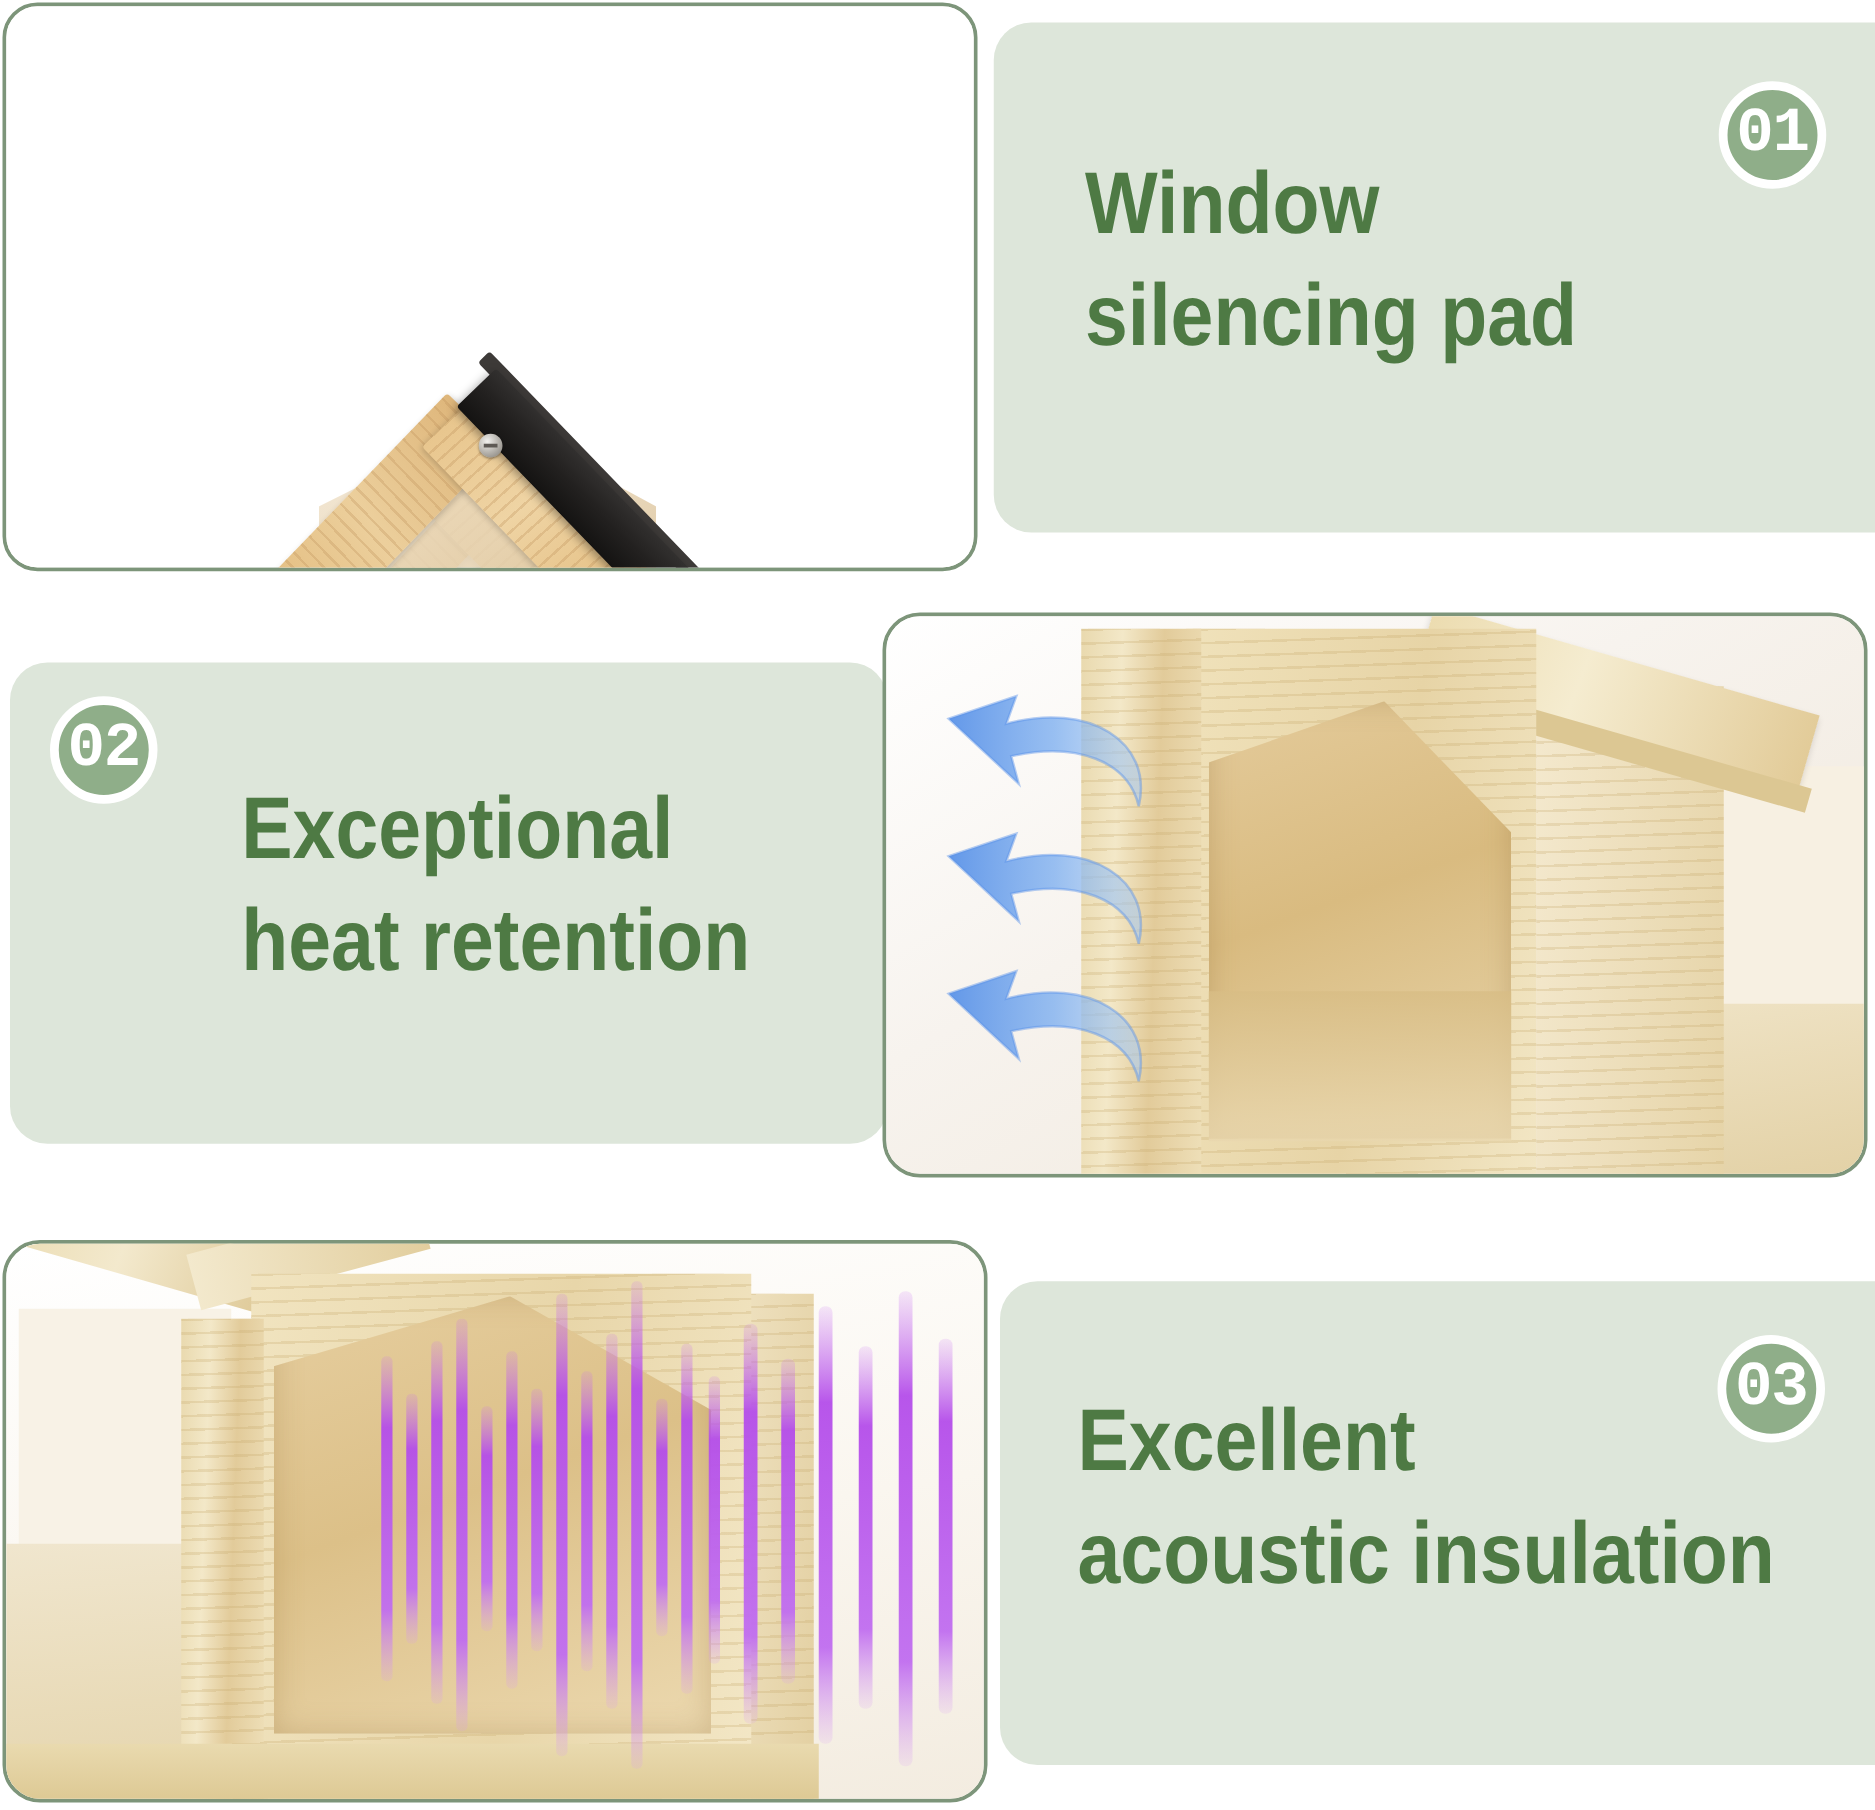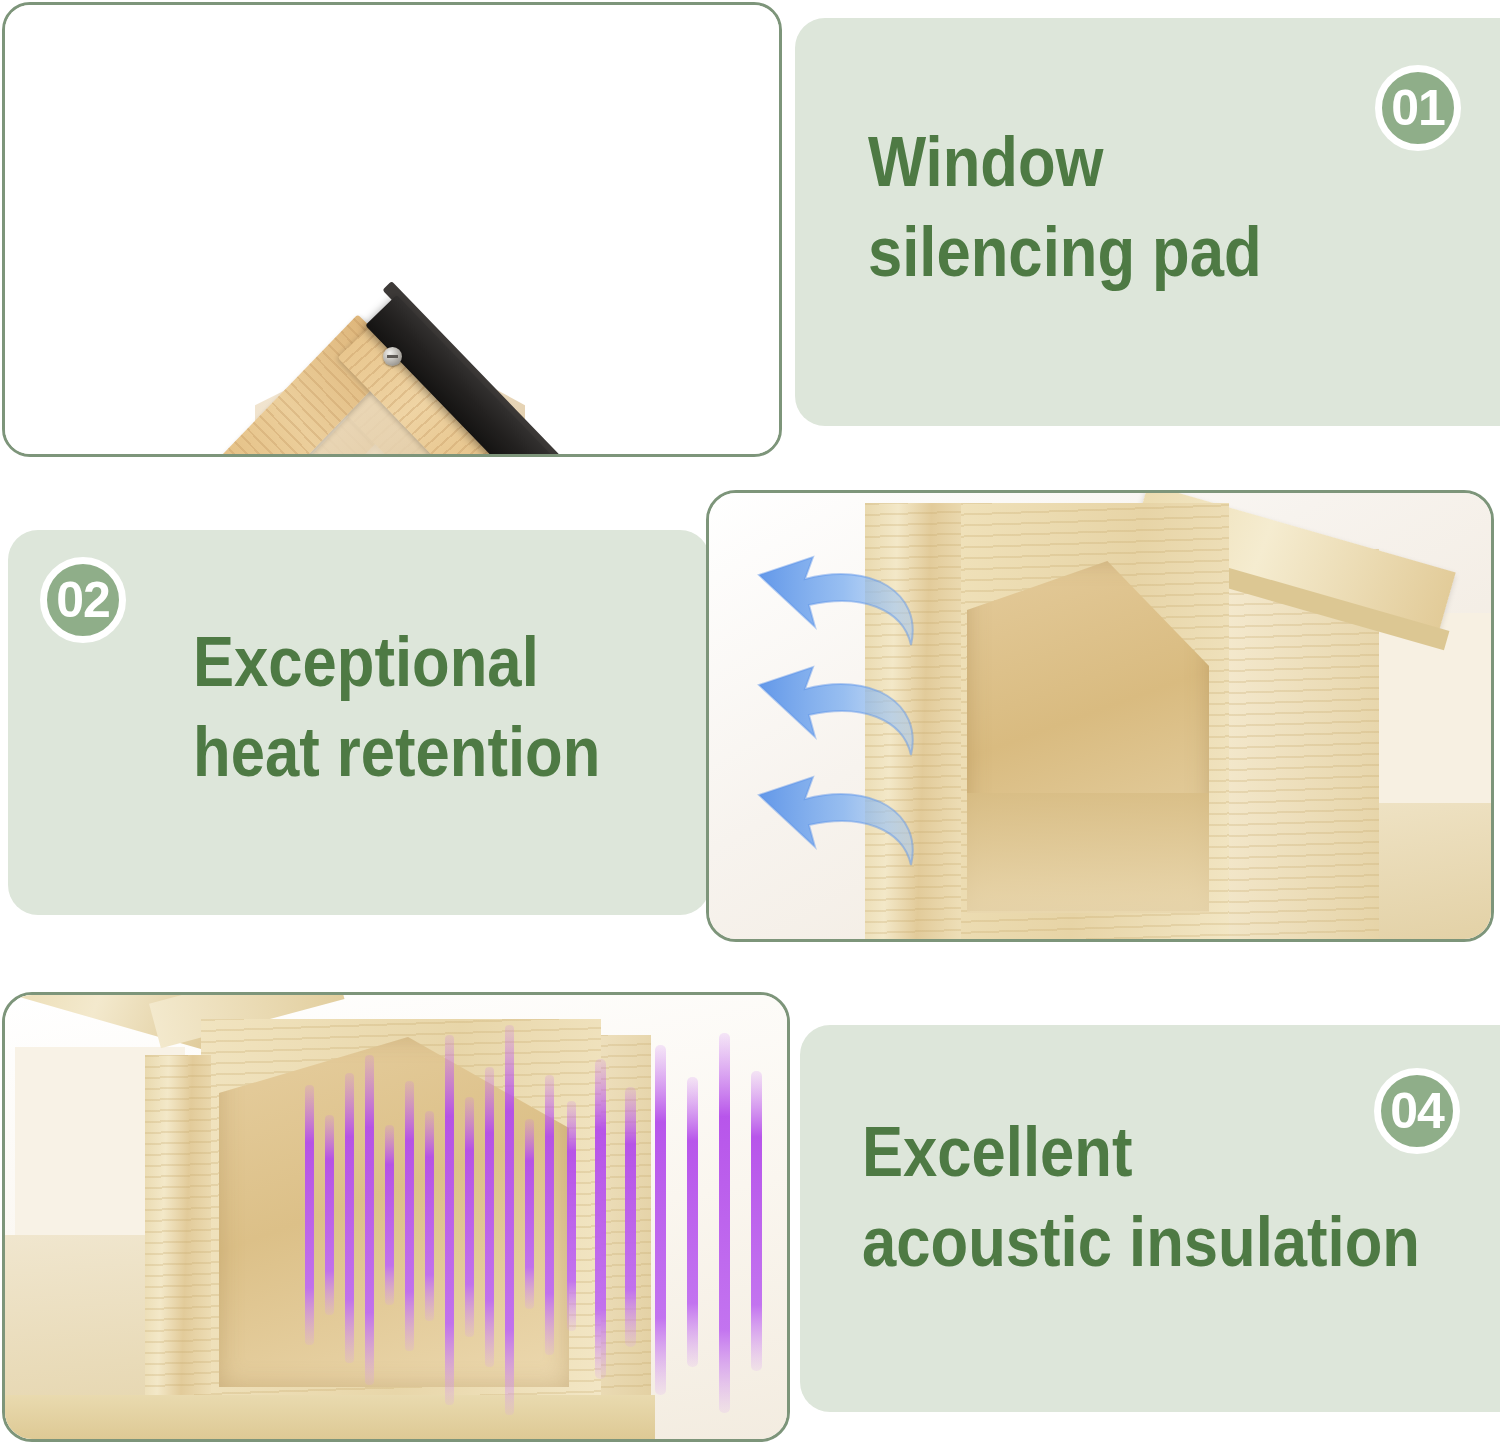--- a/index.html
+++ b/index.html
@@ -31,21 +31,21 @@
     border-radius:50%;
     background:#8fae89;
     border:7px solid #ffffff;
     box-sizing:border-box;
     display:flex;align-items:center;justify-content:center;
     color:#ffffff;
     font-size:50px;
     font-weight:bold;
     letter-spacing:-1px;
     line-height:1;
-    font-family:Liberation Sans, sans-serif;
+    font-family:Liberation Mono, monospace;
   }
 
   
   .heading{
     position:absolute;
     color:#4e7a44;
     font-size:70px;
     font-weight:bold;
     line-height:1.28;
     letter-spacing:0px;
@@ -261,15 +261,15 @@
         <rect x="392" y="62" width="11" height="290" rx="5"></rect>
         <rect x="424" y="18" width="11" height="380" rx="5"></rect>
         <rect x="456" y="56" width="11" height="300" rx="5"></rect>
       </g>
     </svg>
   </div>
 </div>
 
 <div class="text-panel" id="p3-text">
 </div>
-<div class="badge" id="p3-badge">04</div>
+<div class="badge" id="p3-badge">03</div>
 <div class="heading" id="p3-heading">Excellent
 acoustic insulation</div>
 
 </body></html>

